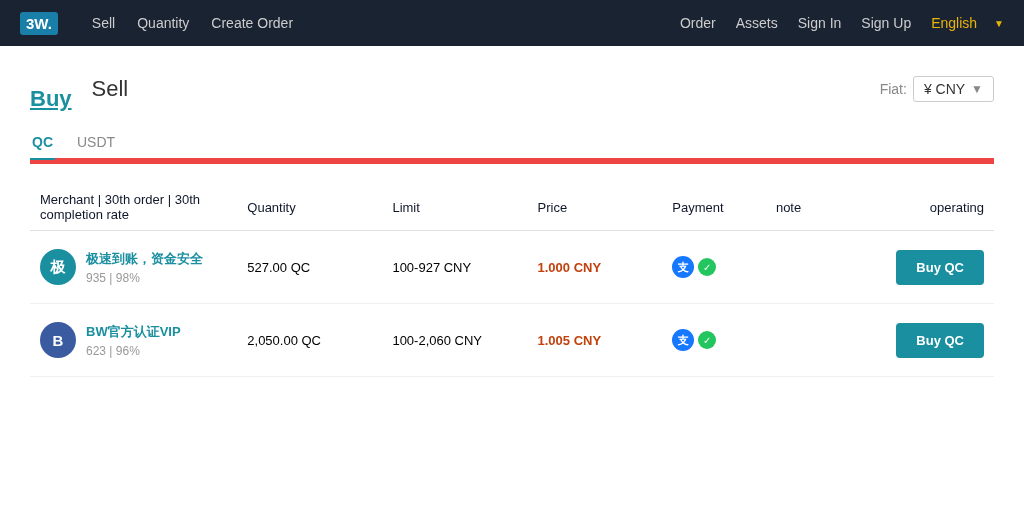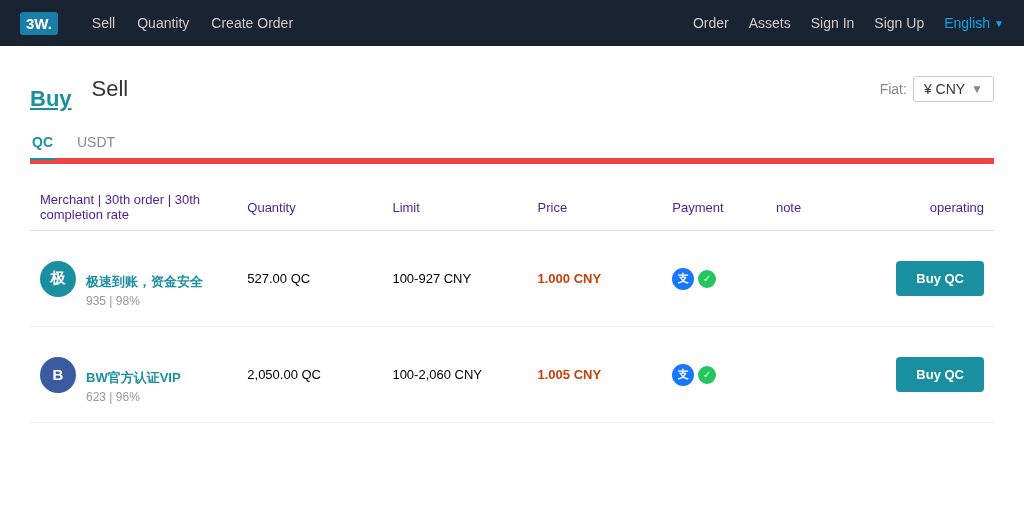--- a/index.html
+++ b/index.html
@@ -43,26 +43,26 @@
       align-items: center;
       gap: 20px;
     }
     .nav-right-link {
       color: #ccc;
       font-size: 14px;
       cursor: pointer;
       text-decoration: none;
     }
     .lang-selector {
-      color: #0ea5e9;
-      font-size: 14px;
-      cursor: pointer;
-      display: flex;
-      align-items: center;
-      gap: 4px;
+      color: #eab308;
+      font-size: 14px;
+      cursor: pointer;
+      display: flex;
+      align-items: center;
+      gap: 17px;
     }
     .lang-selector .arrow { font-size: 10px; }
 
     
     .main {
       background: white;
       min-height: 472px;
       padding: 20px 30px;
     }
 
@@ -135,21 +135,21 @@
     
     .trade-table {
       width: 100%;
       border-collapse: collapse;
     }
     .trade-table thead tr {
       border-bottom: 1px solid #e0e0e0;
     }
     .trade-table thead th {
       font-size: 13px;
-      color: #4c1d95;
+      color: #0f172a;
       font-weight: normal;
       padding: 8px 10px;
       text-align: left;
     }
     .trade-table thead th.align-right { text-align: right; }
     .trade-table tbody tr {
       border-bottom: 1px solid #f0f0f0;
     }
     .trade-table tbody td {
       padding: 18px 10px;
@@ -175,21 +175,20 @@
       font-size: 15px;
       font-weight: bold;
       flex-shrink: 0;
     }
     .merchant-avatar.blue-dark { background: #3a5ba0; }
     .merchant-info .name {
       color: #1a8fa0;
       font-size: 13px;
       font-weight: bold;
       margin-bottom: 3px;
-      margin-top: 24px;
     }
     .merchant-info .stats {
       color: #999;
       font-size: 12px;
     }
 
     
     .price-cell {
       color: #c2410c;
       font-size: 14px;

